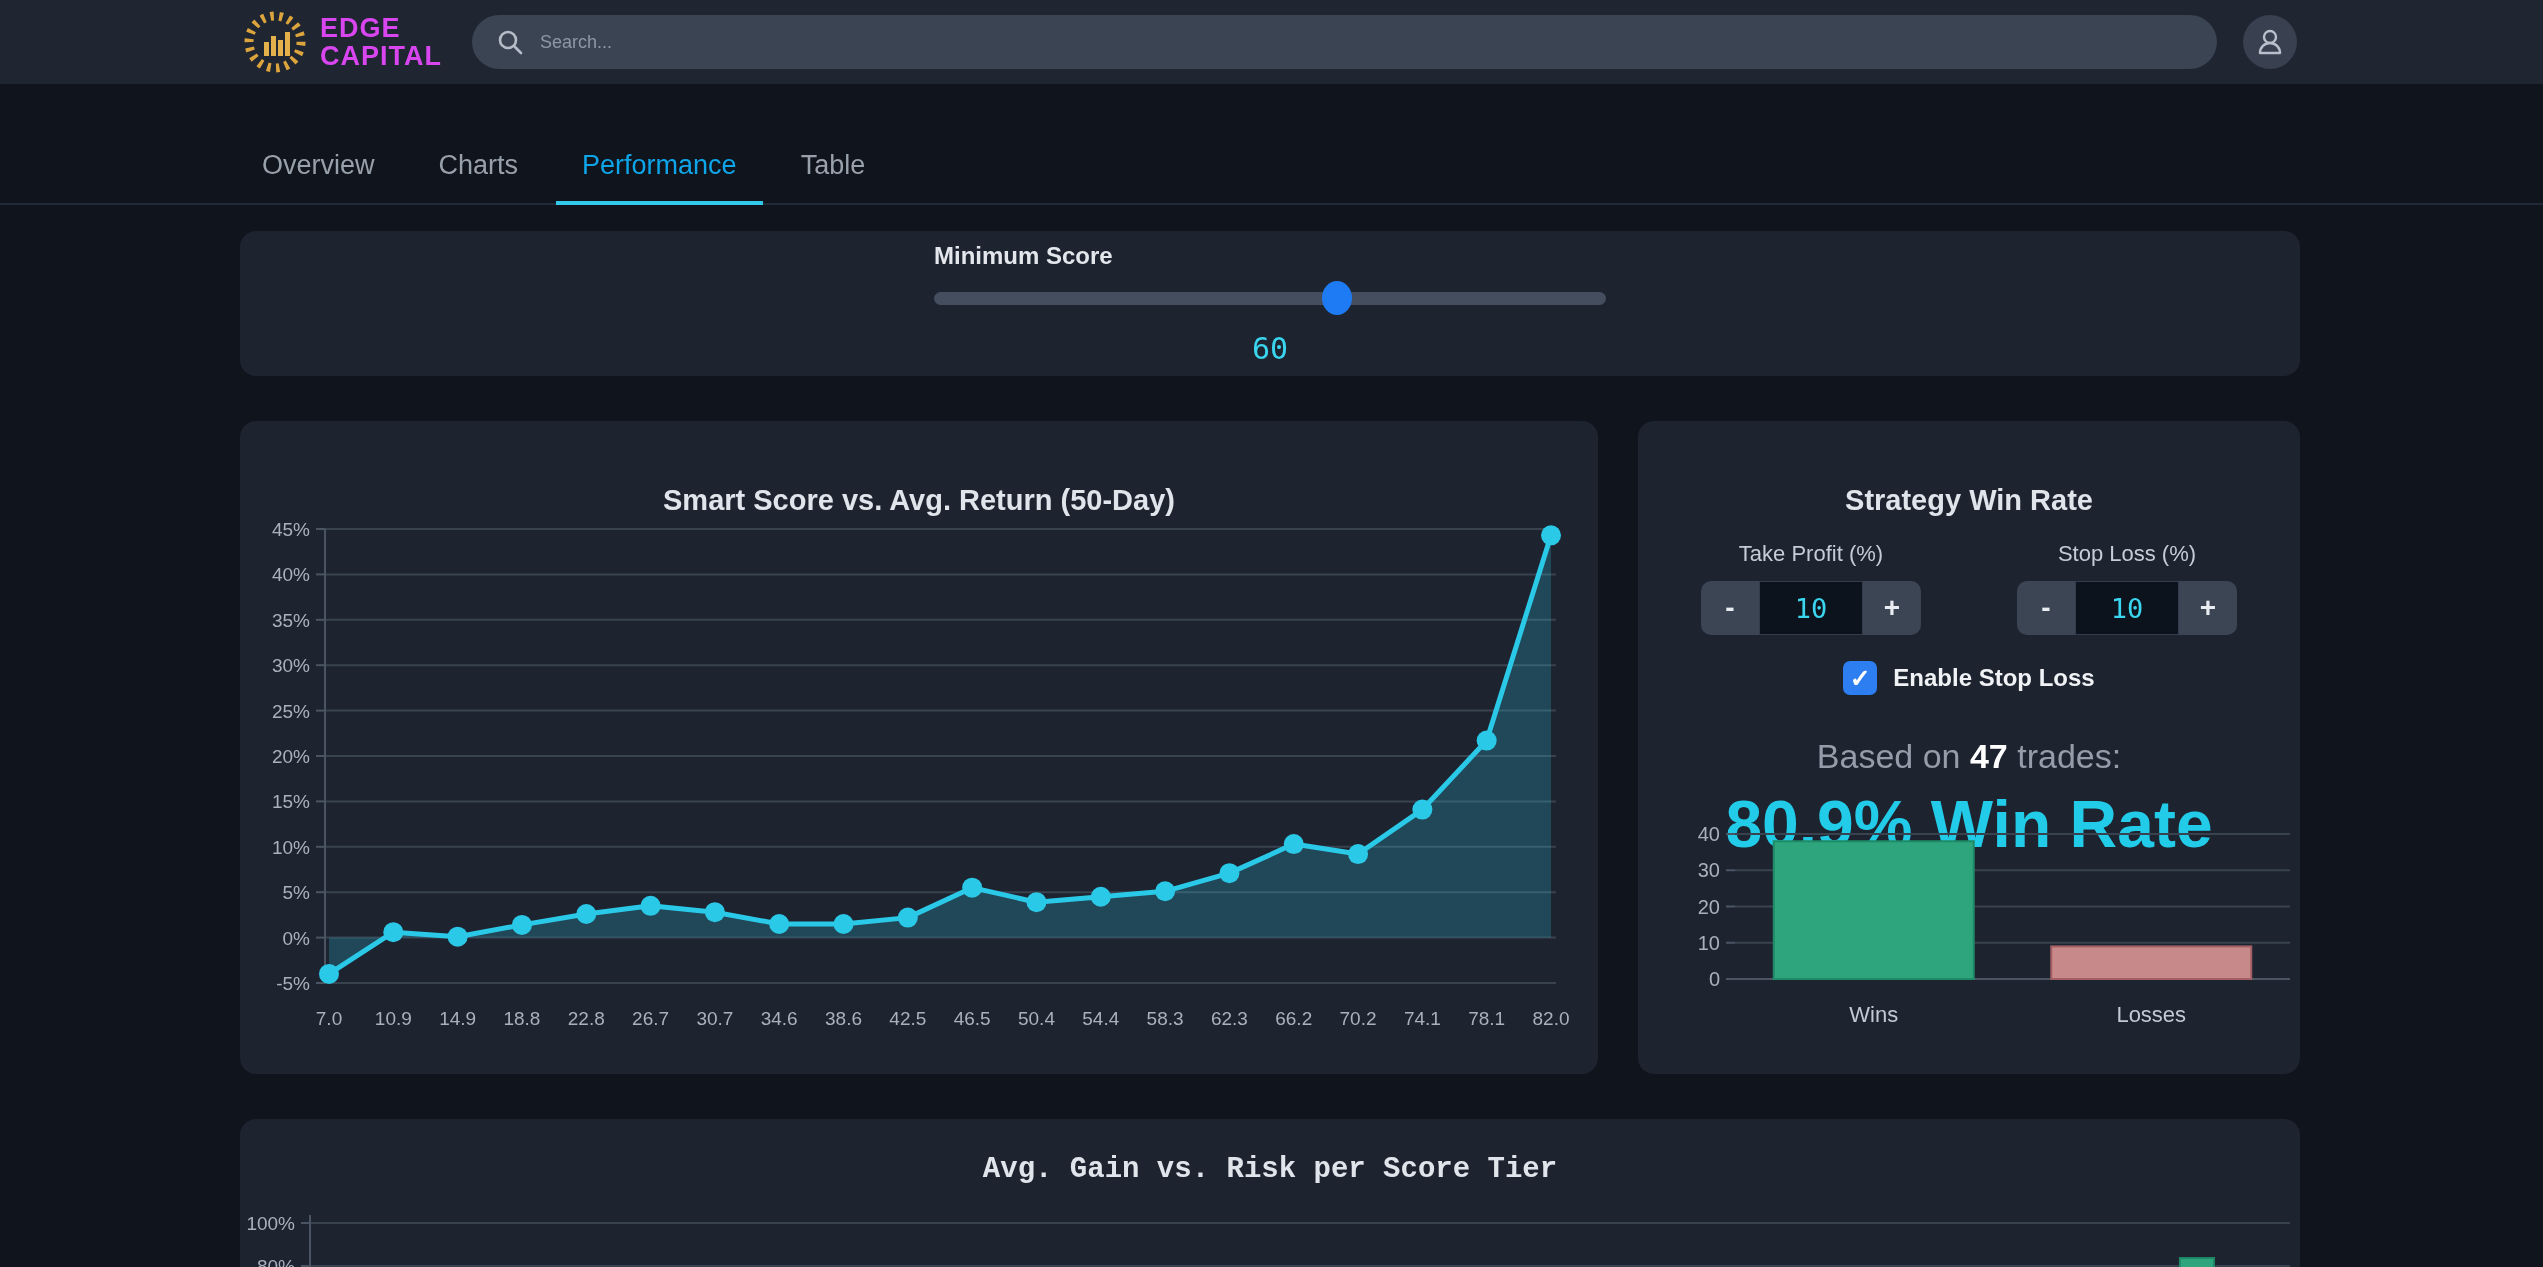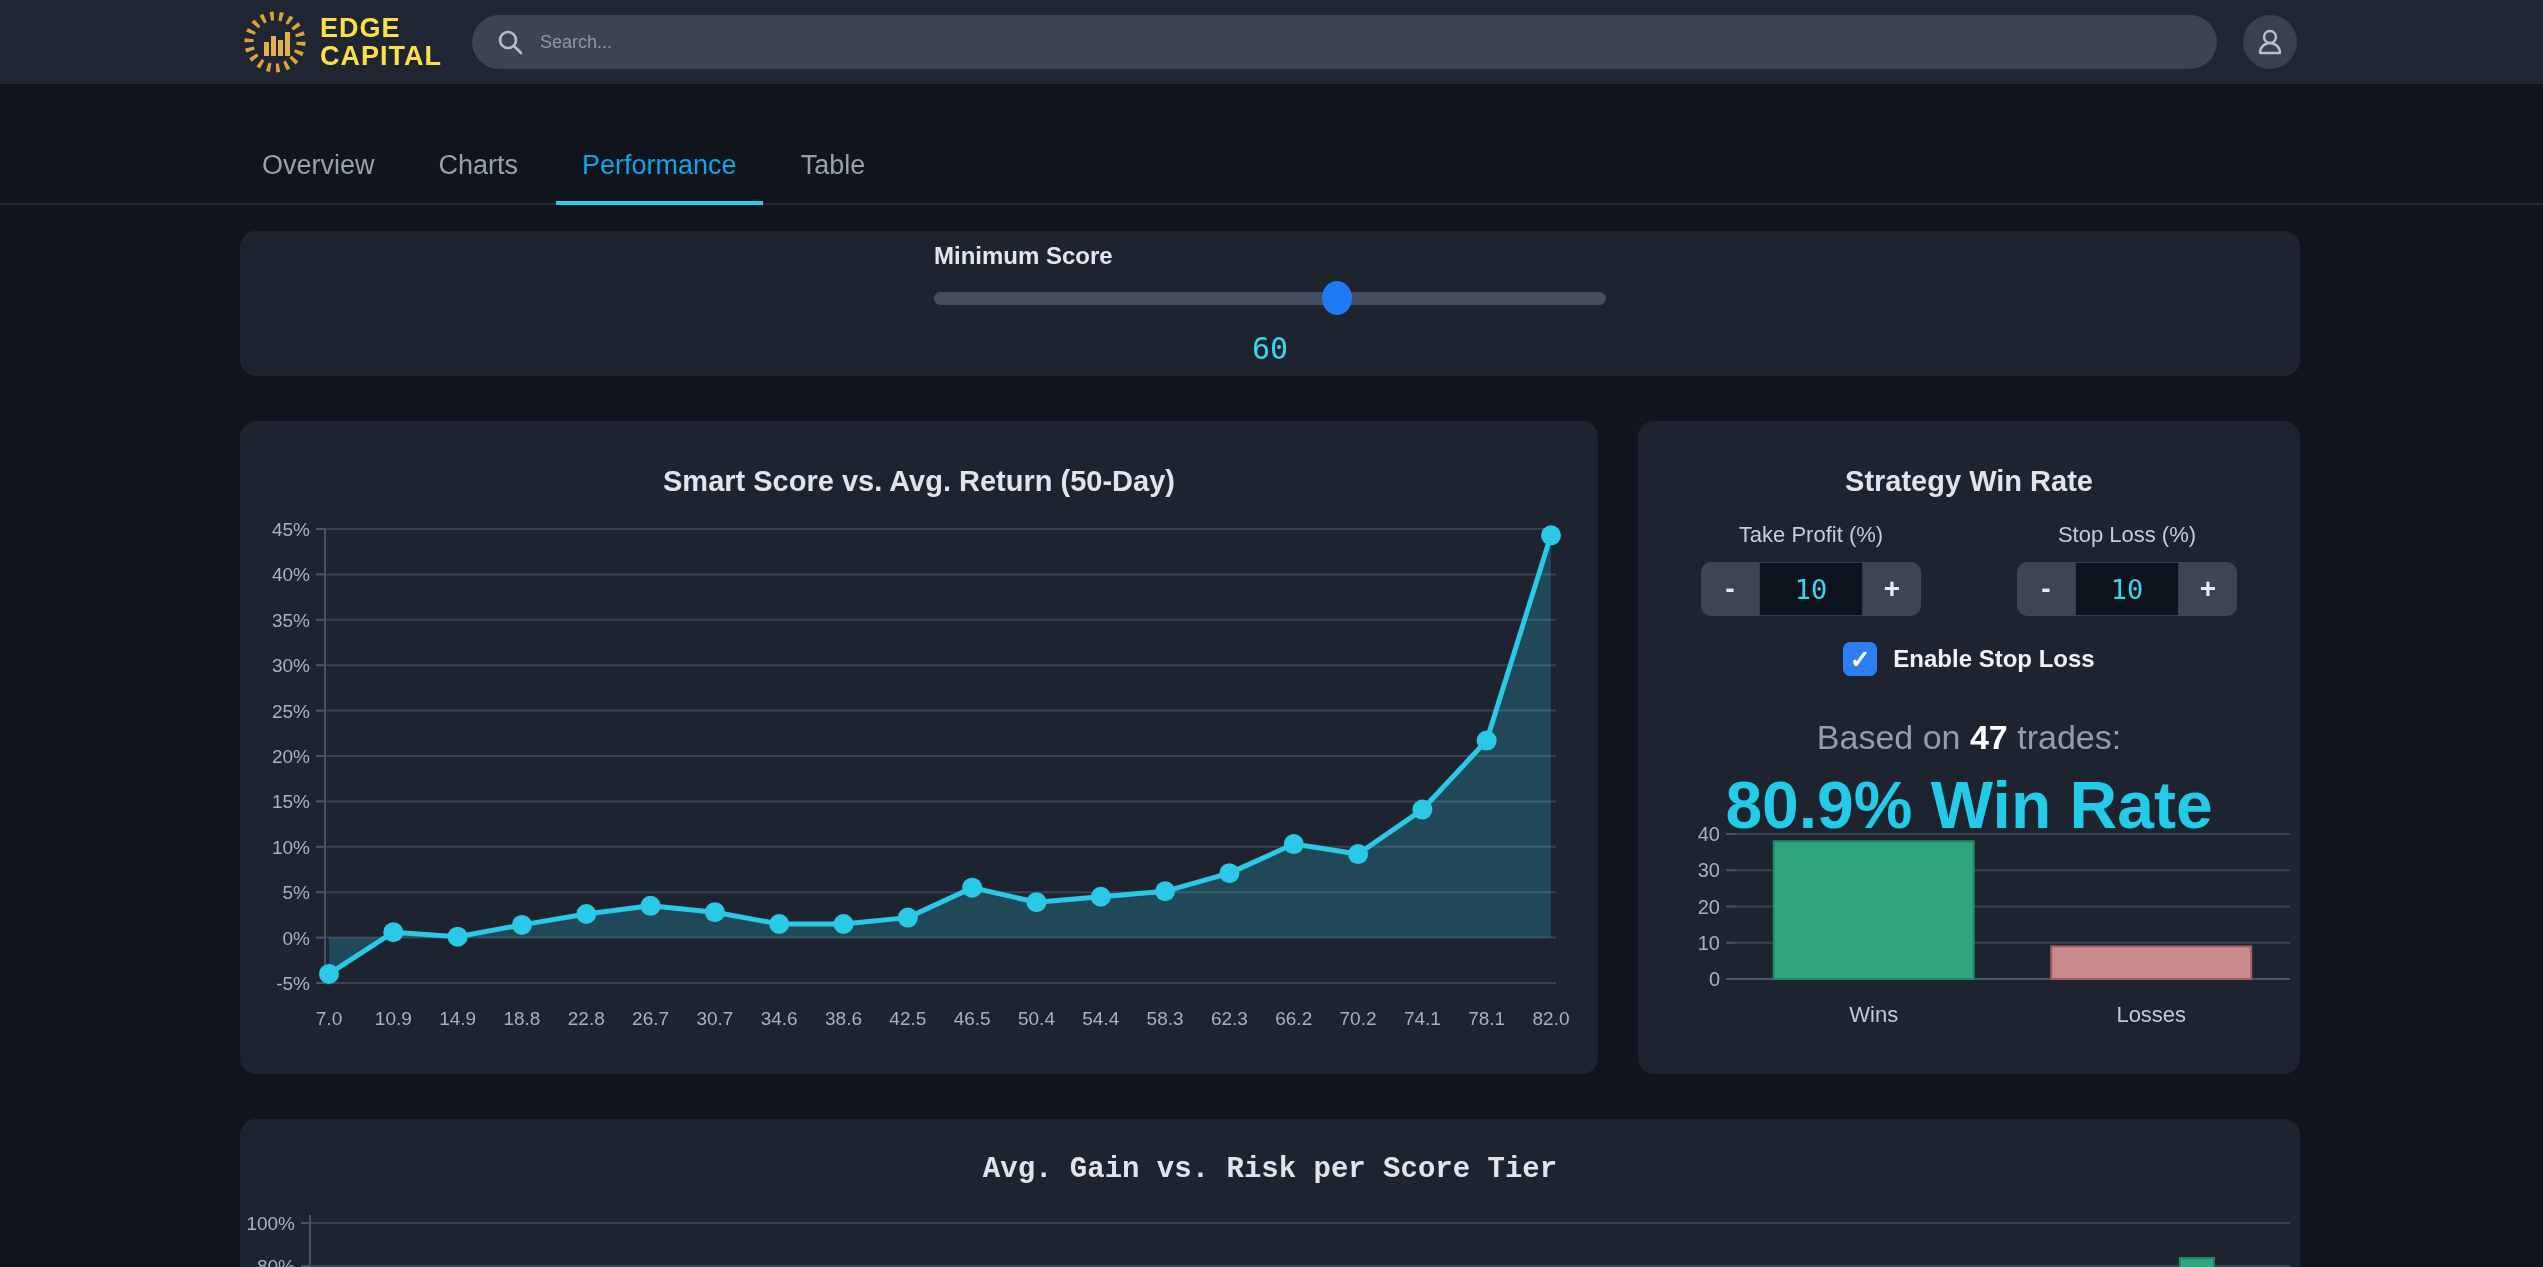--- a/index.html
+++ b/index.html
@@ -2,21 +2,21 @@
 <html><head>
 <meta charset="utf-8">
 <style>
   * { margin:0; padding:0; box-sizing:border-box; }
   html,body { width:2543px; height:1267px; overflow:hidden; background:#0f141d;
               font-family:"Liberation Sans", sans-serif; color:#e6e9ee; }
   
   .header { height:84px; background:#1f2531; display:flex; align-items:center;
             padding:0 246px 0 244px; }
   .brand { display:flex; align-items:center; gap:14px; }
-  .brand-text { font-size:27px; font-weight:700; line-height:28px; letter-spacing:1px; color:#fde047; }
+  .brand-text { font-size:27px; font-weight:700; line-height:28px; letter-spacing:1px; color:#d946ef; }
   .search-pill { flex:1; height:54px; margin:0 26px 0 30px; background:#3b4452; border-radius:27px;
                  display:flex; align-items:center; padding:0 24px; }
   .search-pill input { flex:1; background:transparent; border:none; outline:none; color:#dfe4ea;
                  font-size:18px; margin-left:16px; font-family:"Liberation Sans", sans-serif; }
   .search-pill input::placeholder { color:#8e97a5; }
   .avatar { width:54px; height:54px; border-radius:50%; background:#394150;
             display:flex; align-items:center; justify-content:center; cursor:pointer; }
   
   .tabs-wrap { border-bottom:2px solid #222a37; padding-left:236px; margin-top:66px; }
   .tabs { display:flex; gap:12px; }
@@ -33,21 +33,21 @@
   .slider-track { position:relative; margin-top:22px; height:13px; border-radius:7px;
                   background:#454e5e; cursor:pointer; }
   .slider-thumb { position:absolute; top:50%; width:30px; height:34px; border-radius:50%;
                   background:#1f7bf3; transform:translate(-50%,-50%); cursor:grab; }
   .slider-value { margin-top:26px; text-align:center; font-family:"DejaVu Sans Mono", monospace;
                   font-size:30px; color:#3ad6ef; }
   .charts-row { display:flex; gap:40px; margin-top:45px; }
   .chart-card { position:relative; height:653px; }
   .main-chart-card { width:1358px; }
   .side-card { width:662px; }
-  .card-title { text-align:center; padding-top:44px; font-size:29px; font-weight:600; color:#e0e5eb; }
+  .card-title { text-align:center; padding-top:63px; font-size:29px; font-weight:600; color:#e0e5eb; }
   .chart-svg { position:absolute; left:0; top:0; pointer-events:auto; }
   
   .ctrl-row { display:flex; justify-content:center; gap:96px; margin-top:24px; position:relative; z-index:2; }
   .ctrl-col { display:flex; flex-direction:column; align-items:center;justify-content:center; }
   .ctrl-label { font-size:22px; color:#c6ccd6; }
   .stepper { display:flex; margin-top:14px; }
   .step-btn { width:58px; height:54px; background:#3c4554; border:none; color:#e9ecf1;
               font-size:28px; font-weight:700; cursor:pointer; }
   .step-btn.minus { border-radius:10px 0 0 10px; }
   .step-btn.plus  { border-radius:0 10px 10px 0; }

